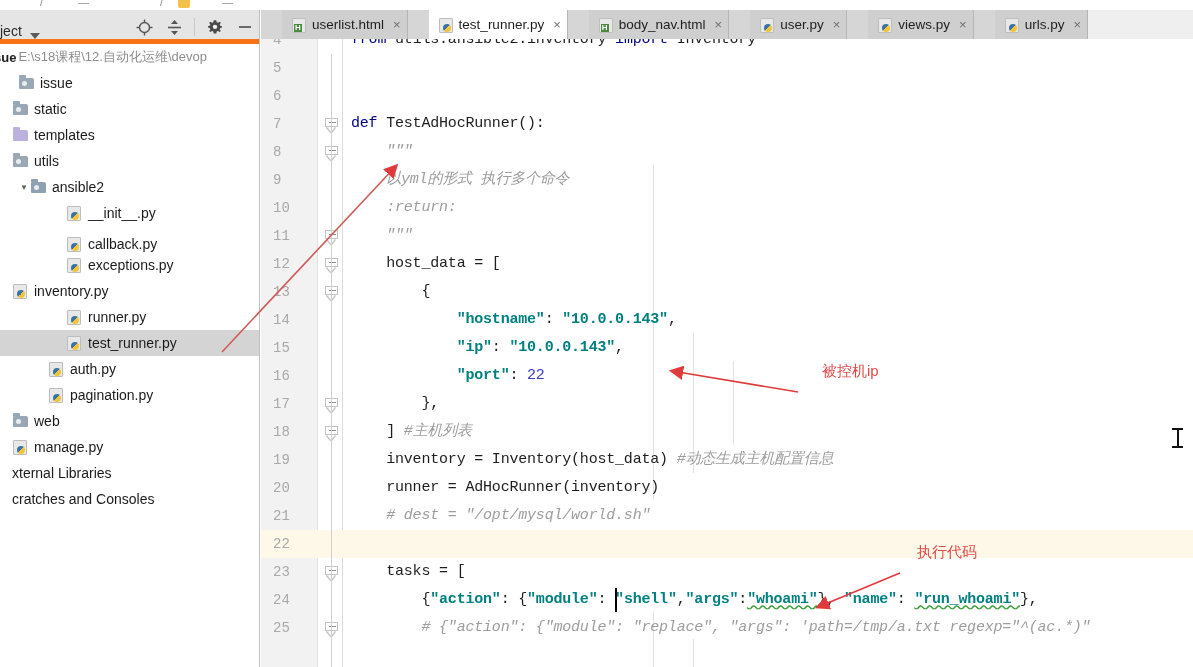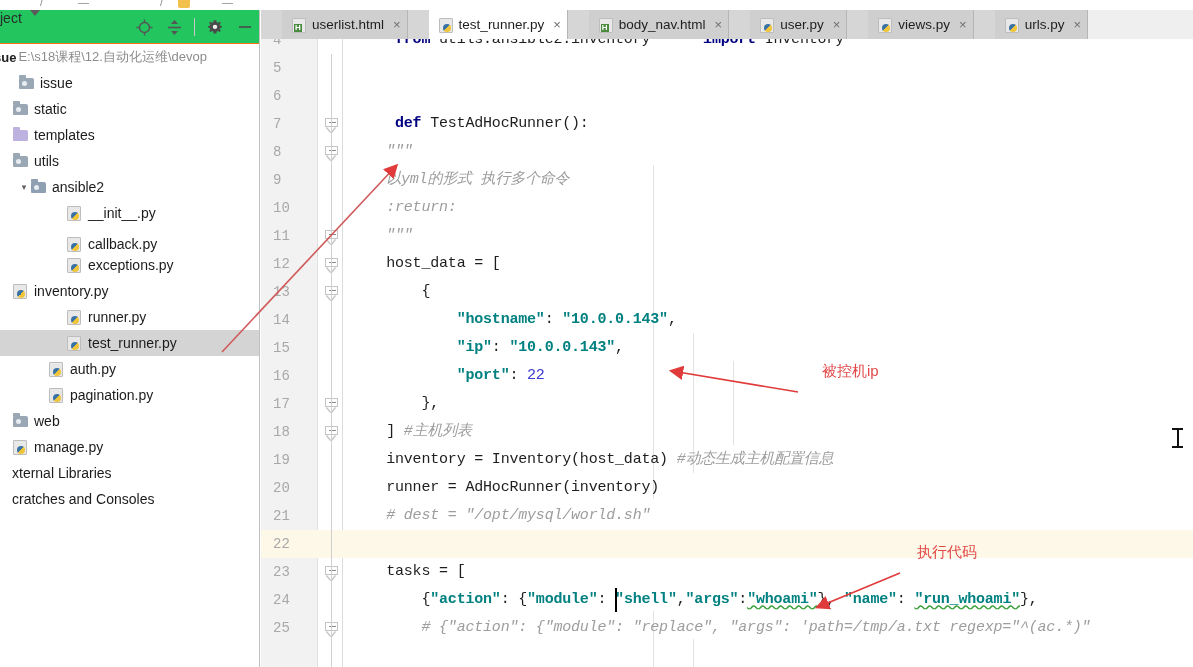--- a/index.html
+++ b/index.html
@@ -35,24 +35,24 @@
   .project-panel {
     position: absolute;
     left: 0; top: 10px;
     width: 260px; height: 657px;
     background: #ffffff;
     border-right: 1px solid #c0c0c0;
   }
   .project-header {
     position: relative;
     height: 34px;
-    background: #22c55e;
-    border-bottom: 1px solid #f97316;
+    background: #e5e5e5;
+    border-bottom: 5px solid #f97316;
     display: flex;
-    align-items: flex-start;
+    align-items: flex-end;
   }
   .project-title {
     margin-left: -8px;
     font-size: 14px;
     color: #2b2b2b;
     padding-left: 8px;
     white-space: nowrap;
   }
   .caret-down {
     margin-left: 8px;
@@ -249,21 +249,21 @@
   }
   .code {
     position: absolute;
     left: 90px;
     color: #1e1e1e;
     font-family: "Liberation Mono", monospace;
     font-size: 15px;
     letter-spacing: -0.2px;
   }
 
-  .kw   { color: #000080; font-weight: bold; margin-left: 44px; }
+  .kw   { color: #000080; font-weight: normal; }
   .str  { color: #008080; font-weight: bold; }
   .num  { color: #3a3ad0; }
   .cmt  { color: #9d9d9d; font-style: italic; }
   .doc  { color: #9d9d9d; font-style: italic; }
   .plain{ color: #1e1e1e; }
   .wavy { text-decoration: underline wavy #3aa03a; text-decoration-skip-ink: none; }
 
   
   .fold {
     position: absolute;

